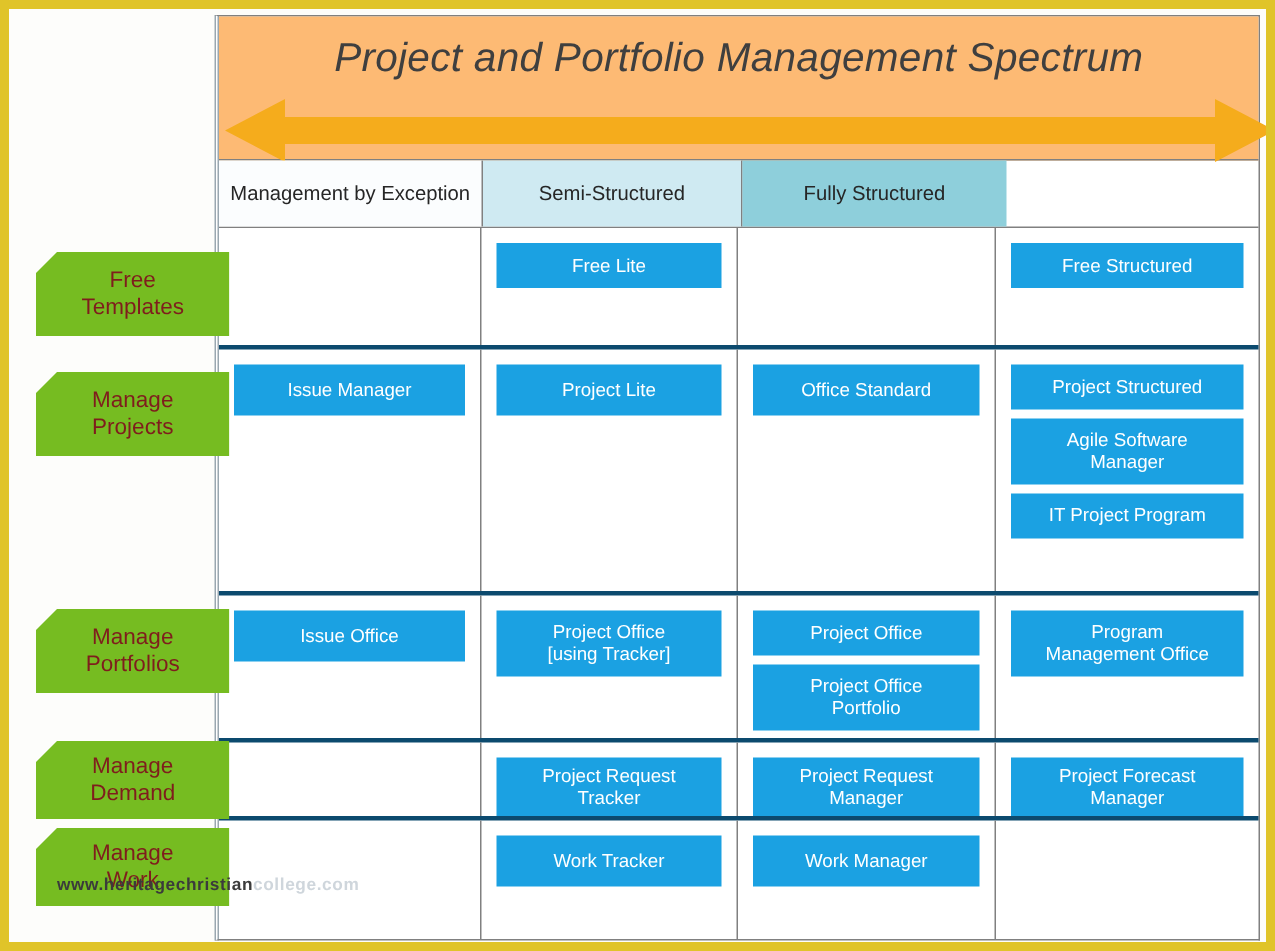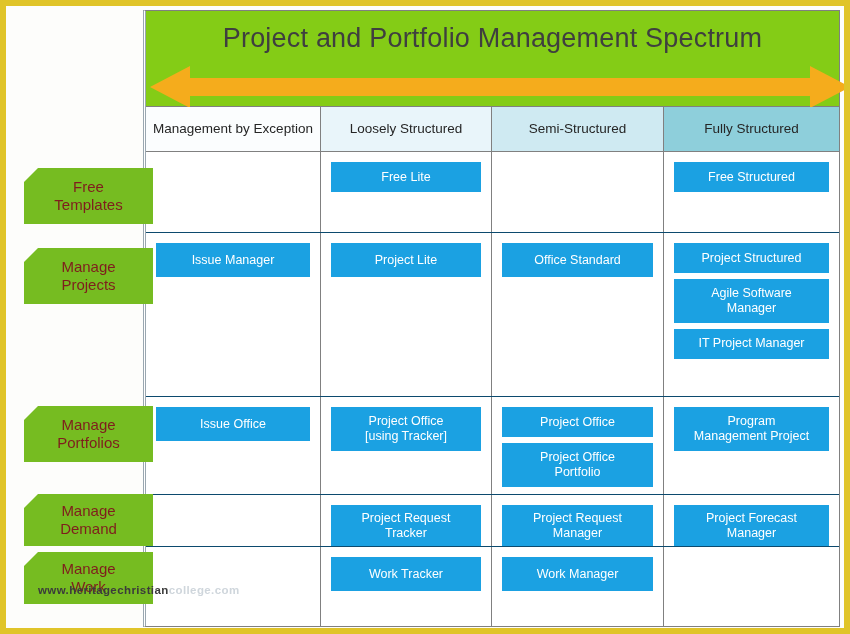--- a/index.html
+++ b/index.html
@@ -39,21 +39,22 @@
   }
 
   
   #title-band {
     position: absolute;
     left: 0; top: 0;
     width: 100%;
     height: 96px;
     box-sizing: border-box;
     border-bottom: 1px solid #808080;
-    background: #84cc16;
+    background: #fdba74;
+    font-style: italic;
   }
   #title-text {
     position: absolute;
     left: 0; right: 0;
     top: 12px;
     text-align: center;
     font-size: 27px;
     font-weight: 300;
     color: #3f3f3f;
     letter-spacing: .2px;
@@ -103,21 +104,21 @@
   #body-grid {
     position: absolute;
     left: 0;
     top: 141px;
     width: 100%;
     bottom: 0;
   }
   .row {
     display: flex;
     box-sizing: border-box;
-    border-bottom: 1px solid #0c4a6e;
+    border-bottom: 3px solid #0c4a6e;
     width: 100%;
   }
   .row:last-child { border-bottom: none; }
   .r0 { height: 81px; }
   .r1 { height: 164px; }
   .r2 { height: 98px; }
   .r3 { height: 52px; }
   .r4 { height: 79px; }
 
   .cell {
@@ -200,21 +201,20 @@
       <div id="title-text">Project and Portfolio Management Spectrum</div>
 
       <svg id="spectrum-arrow" viewBox="0 0 700 44" preserveAspectRatio="none" aria-hidden="true">
         <polygon points="0,22 40,1 40,13 660,13 660,1 700,22 660,43 660,31 40,31 40,43" fill="#f5ac1c"></polygon>
       </svg>
     </div>
 
     <div id="header-row">
       <div class="hcell c0">Management by
 Exception</div>
-      <div class="hcell c1">Loosely Structured</div>
       <div class="hcell c2">Semi-Structured</div>
       <div class="hcell c3">Fully Structured</div>
     </div>
 
     <div id="body-grid">
 
       <div class="row r0">
         <div class="cell c0"></div>
         <div class="cell c1">
           <div class="chip">Free Lite</div>
@@ -232,40 +232,40 @@
         <div class="cell c1">
           <div class="chip tall">Project Lite</div>
         </div>
         <div class="cell c2">
           <div class="chip tall">Office Standard</div>
         </div>
         <div class="cell c3">
           <div class="chip">Project Structured</div>
           <div class="chip">Agile Software
 Manager</div>
-          <div class="chip">IT Project Manager</div>
+          <div class="chip">IT Project Program</div>
         </div>
       </div>
 
       <div class="row r2">
         <div class="cell c0">
           <div class="chip tall">Issue Office</div>
         </div>
         <div class="cell c1">
           <div class="chip">Project Office
 [using Tracker]</div>
         </div>
         <div class="cell c2">
           <div class="chip">Project Office</div>
           <div class="chip">Project Office
 Portfolio</div>
         </div>
         <div class="cell c3">
           <div class="chip">Program
-Management Project</div>
+Management Office</div>
         </div>
       </div>
 
       <div class="row r3">
         <div class="cell c0"></div>
         <div class="cell c1">
           <div class="chip">Project Request
 Tracker</div>
         </div>
         <div class="cell c2">

